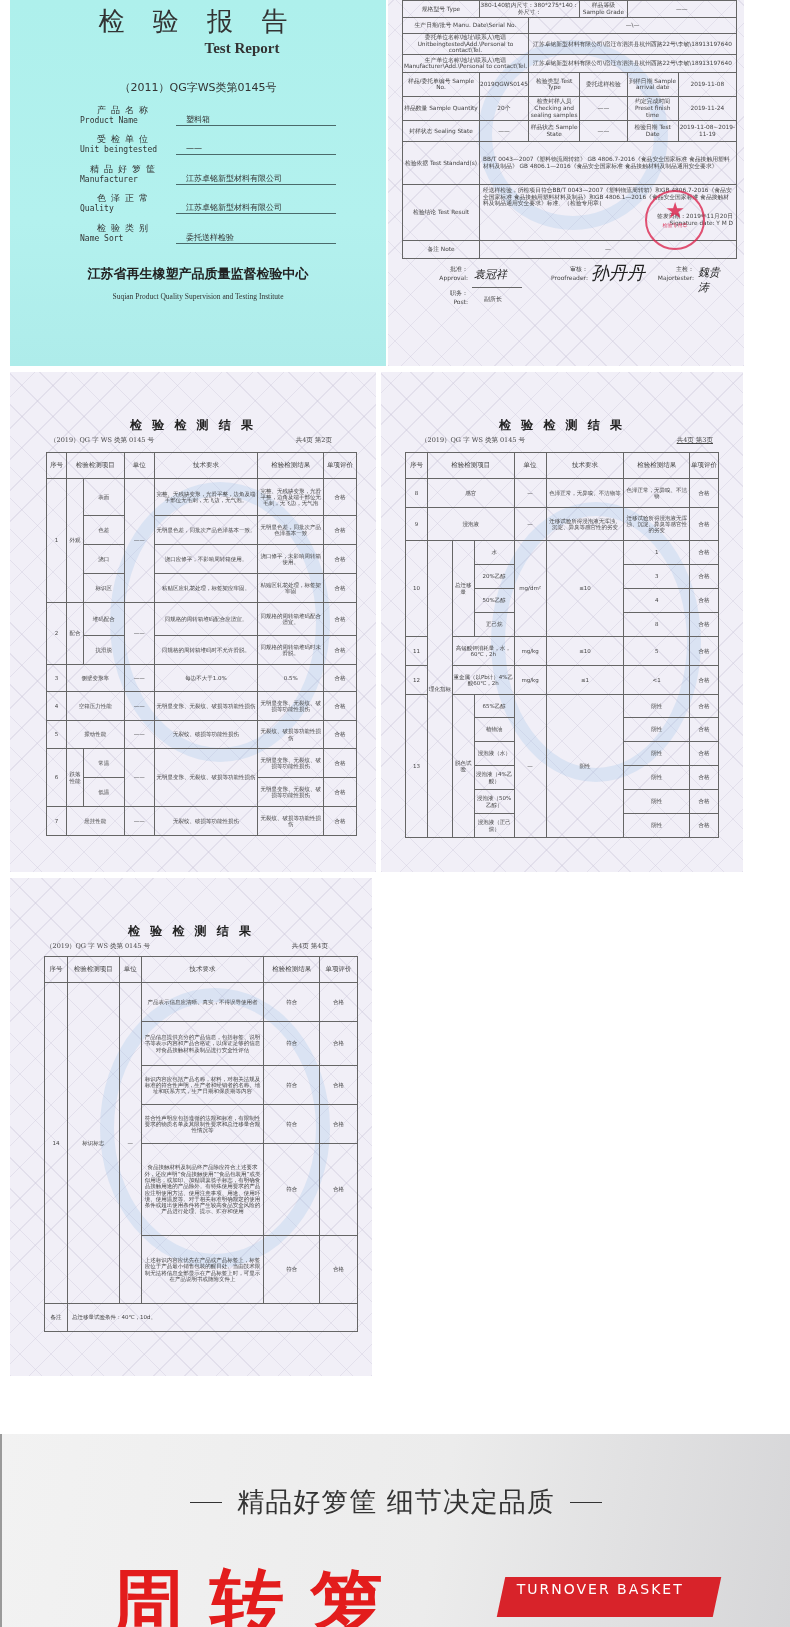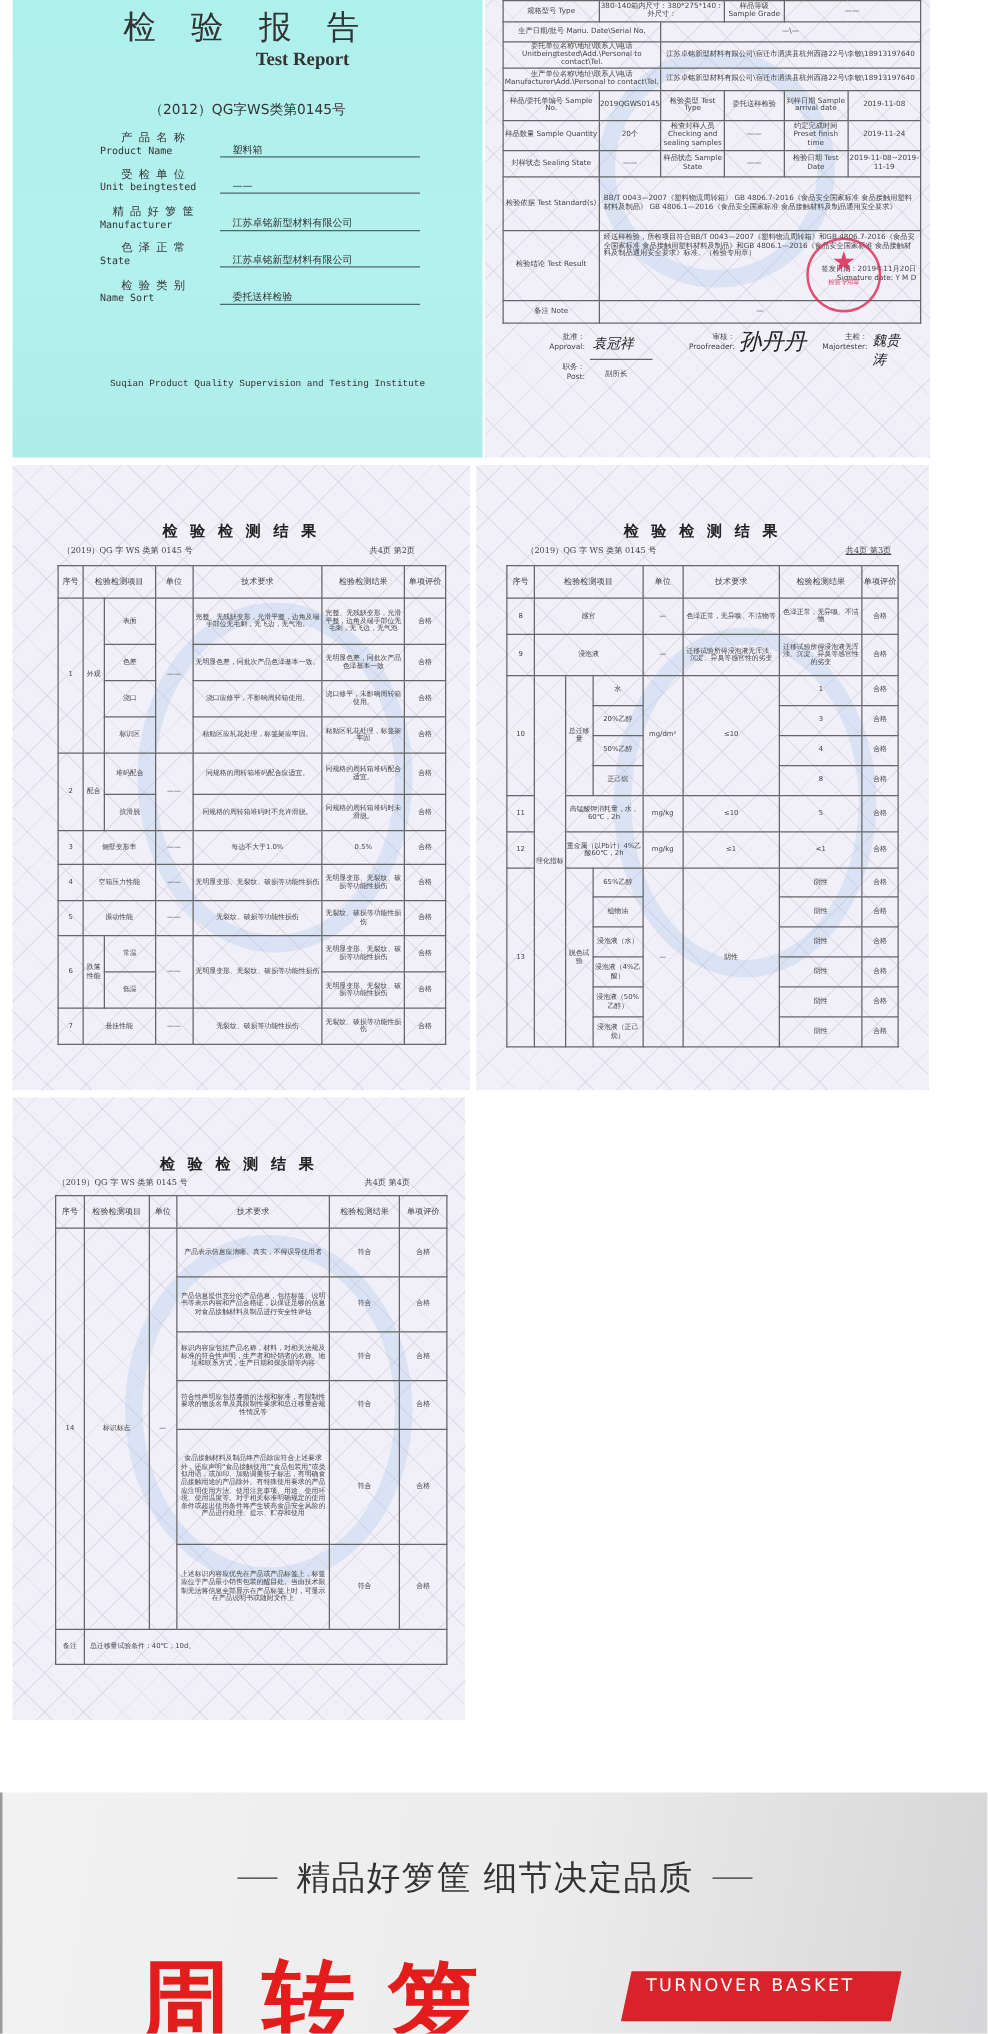--- a/index.html
+++ b/index.html
@@ -23,21 +23,21 @@
     background: linear-gradient(180deg, #aef0ec 0%, #b3f1ee 60%, #aeecea 100%);
   }
   #cover .title-cn { position:absolute; top: 4px; width:100%; text-align:center; font-size: 26px; letter-spacing: 10px; color:#333; }
   #cover .title-en { position:absolute; top: 40px; width:100%; text-align:center; font-size: 15px; font-weight:bold; font-family:"Liberation Serif", serif; color:#333;margin-left:44px; }
   #cover .report-no { position:absolute; top: 80px; width:100%; text-align:center; font-size: 11px; font-family:"DejaVu Sans", sans-serif; color:#333; }
   #cover .field { position:absolute; left: 70px; width: 260px; height: 30px; }
   #cover .field .lab-cn { position:absolute; left: 0; width: 90px; top:0; text-align:center; font-size: 9px; letter-spacing: 5px; font-family:"DejaVu Sans", sans-serif; }
   #cover .field .lab-en { position:absolute; left: 0; width: 90px; top:12px; text-align:left; font-size: 8px; font-family:"DejaVu Sans Mono", monospace; }
   #cover .field .val { position:absolute; left: 96px; width: 160px; top: 10px; border-bottom: 1px solid #4a6a6a; font-size: 8px; padding-left: 10px; font-family:"DejaVu Sans", sans-serif; height: 12px; line-height: 11px; }
   #cover .inst-cn { position:absolute; top: 265px; width:100%; text-align:center; font-size: 13px; font-weight:bold; font-family:"DejaVu Sans", sans-serif; color:#222; }
-  #cover .inst-en { position:absolute; top: 304px; width:100%; text-align:center; font-size: 7.5px; font-family:Liberation Mono, monospace; color:#333;margin-left:16px; }
+  #cover .inst-en { position:absolute; top: 292px; width:100%; text-align:center; font-size: 7.5px; font-family:Liberation Serif, serif; color:#333; }
 
   
   #details { left: 388px; top: 0; width: 356px; height: 366px; }
   table.grid { border-collapse: collapse; position:absolute; font-family:"DejaVu Sans", sans-serif; color:#444; }
   table.grid td, table.grid th { border: 1px solid #666; text-align:center; vertical-align: middle; font-weight: normal; line-height: 1.15; }
   #details table.grid { left: 14px; top: 0; width: 335px; font-size: 5.8px; }
   #details .sign-row { position:absolute; top: 265px; left: 40px; width: 300px; height: 40px; font-family:"DejaVu Sans", sans-serif; font-size: 6px; color:#444; }
   .sig { position:absolute; font-family:"DejaVu Serif", serif; color:#222; font-style: italic; }
   .stamp {
     position:absolute; border: 2px solid rgba(220,40,80,0.8); border-radius: 50%;
@@ -78,48 +78,49 @@
     padding: 4px 0 0 14px;
   }
   #banner .red-tag span { display:inline-block; transform: skewX(12deg); }
 </style>
 </head>
 <body>
 
 <div id="cover" class="page">
   <div class="title-cn">检 验 报 告</div>
   <div class="title-en">Test Report</div>
-  <div class="report-no">（2012）QG字WS类第0145号</div>
+  <div class="report-no">（2011）QG字WS类第0145号</div>
 
   <div class="field" style="top:104px">
     <div class="lab-cn">产品名称</div>
     <div class="lab-en">Product  Name</div>
     <div class="val">塑料箱</div>
   </div>
   <div class="field" style="top:133px">
     <div class="lab-cn">受检单位</div>
     <div class="lab-en">Unit beingtested</div>
     <div class="val">——</div>
   </div>
   <div class="field" style="top:163px">
     <div class="lab-cn">精品好箩筐</div>
     <div class="lab-en">Manufacturer</div>
     <div class="val">江苏卓铭新型材料有限公司</div>
   </div>
   <div class="field" style="top:192px">
     <div class="lab-cn">色泽正常</div>
-    <div class="lab-en">State</div>
+    <div class="lab-en">Quality</div>
     <div class="val">江苏卓铭新型材料有限公司</div>
   </div>
   <div class="field" style="top:222px">
     <div class="lab-cn">检验类别</div>
     <div class="lab-en">Name  Sort</div>
     <div class="val">委托送样检验</div>
   </div>
 
+  <div class="inst-cn">江苏省再生橡塑产品质量监督检验中心</div>
   <div class="inst-en">Suqian Product Quality Supervision and Testing Institute</div>
 </div>
 
 <div id="details" class="page paper-bg">
   <div class="watermark" style="left:90px; top:40px; width:190px; height:190px;"></div>
   <table class="grid">
     <colgroup>
         <col style="width:78px">
         <col style="width:46px">
         <col style="width:52px">

